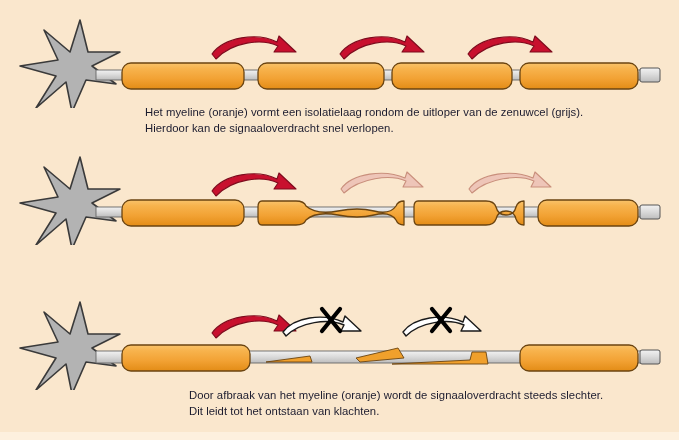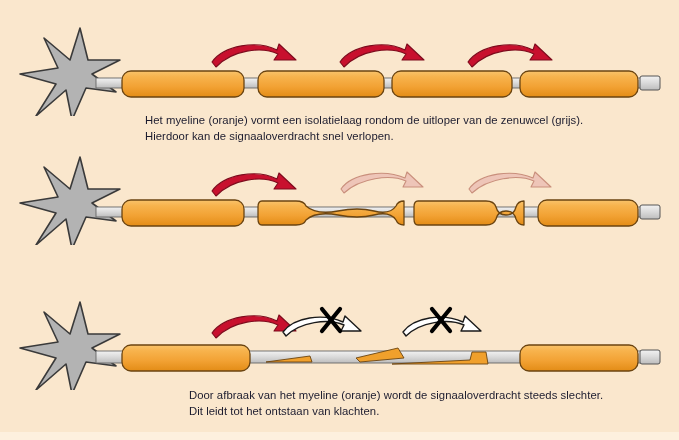--- a/index.html
+++ b/index.html
@@ -27,21 +27,21 @@
     top: 432px;
     width: 679px;
     height: 8px;
     background: #fdf0de;
   }
   .row {
     position: absolute;
     left: 0;
     width: 679px;
   }
-  #row-1 { top: 16px;   height: 145px; }
+  #row-1 { top: 8px;   height: 145px; }
   #row-2 { top: 145px; height: 145px; }
   #row-3 { top: 290px; height: 145px; }
 
   .row-svg {
     position: absolute;
     left: 0;
     top: 0;
     width: 679px;
     height: 100px;
     display: block;

